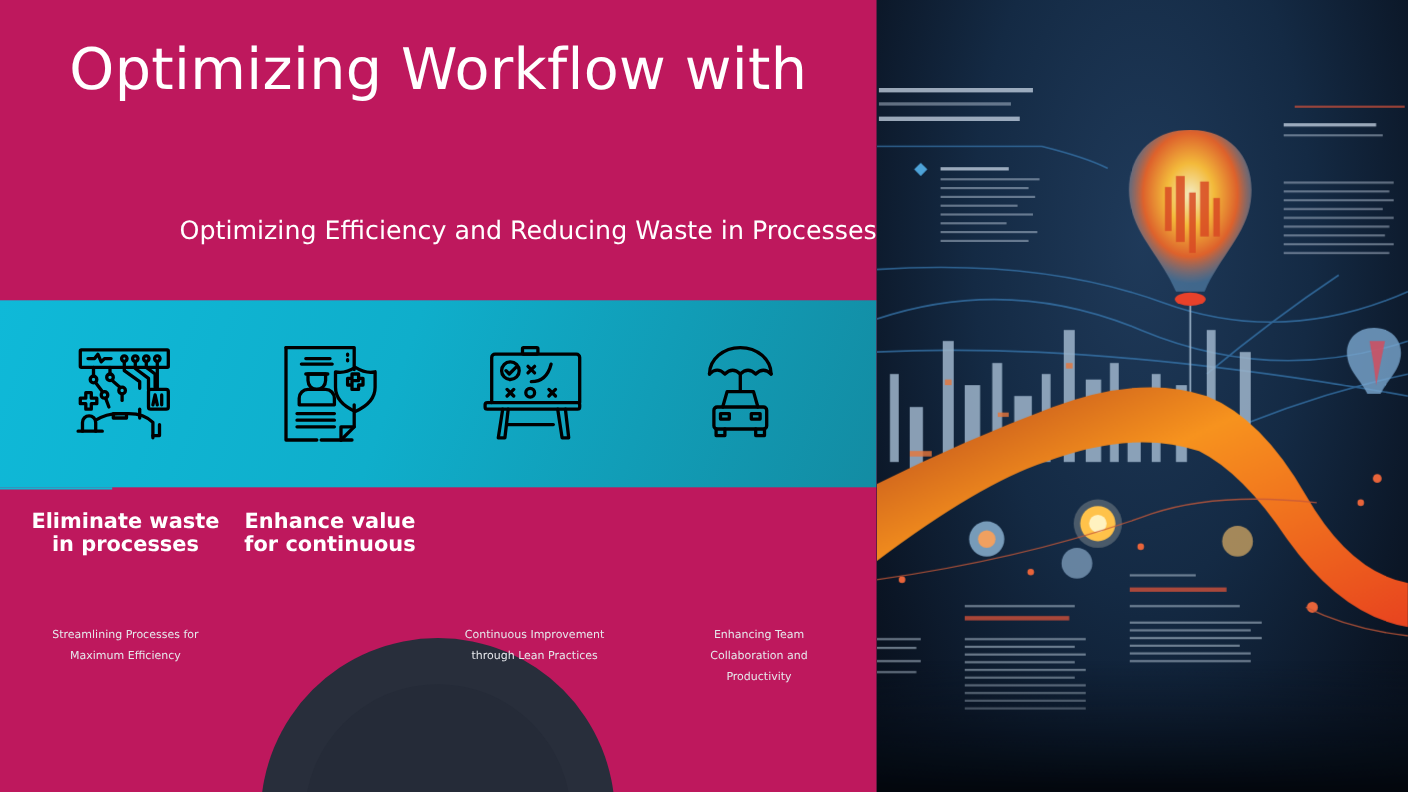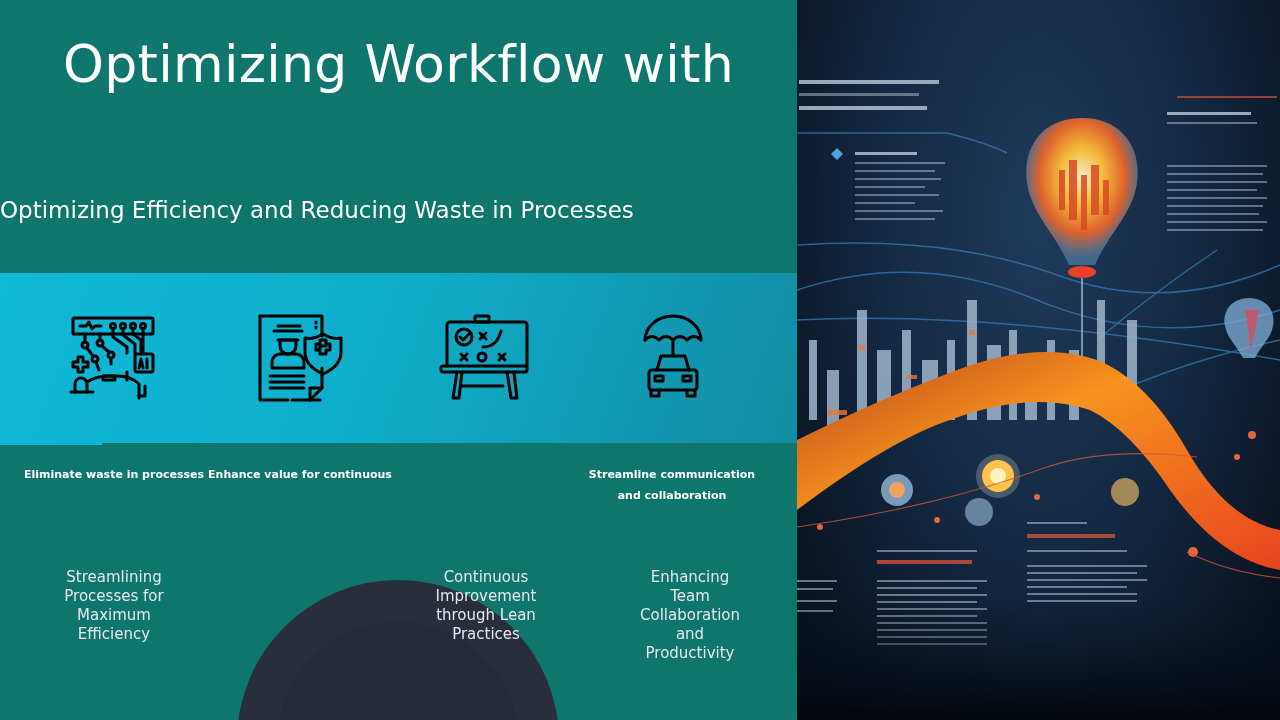--- a/index.html
+++ b/index.html
@@ -1,35 +1,35 @@
 <!DOCTYPE html>
 <html><head>
 <meta charset="utf-8">
 <style>
   * { box-sizing: border-box; margin: 0; padding: 0; }
   html, body { width: 1280px; height: 720px; overflow: hidden; background: #252b38; }
   body { font-family: "DejaVu Sans", sans-serif; color: #ffffff; position: relative; }
 
-  .left-panel { position: absolute; left: 0; top: 0; width: 797px; height: 720px; background: #0f766e; overflow: hidden; }
+  .left-panel { position: absolute; left: 0; top: 0; width: 797px; height: 720px; background: #be185d; overflow: hidden; }
 
   .ring-outer { position: absolute; left: 237px; top: 580px; width: 322px; height: 322px; border-radius: 50%; background: #282e3b; }
   .ring-inner { position: absolute; left: 277px; top: 622px; width: 242px; height: 242px; border-radius: 50%; background: #252b38; }
 
   .title { position: absolute; left: 0; top: 35px; width: 797px; text-align: center; font-size: 52px; line-height: 58px; font-weight: normal; color: #ffffff; letter-spacing: 0.3px; }
-  .subtitle { position: absolute; left: 0; top: 195px; width: 797px; text-align: left; font-size: 23px; line-height: 30px; color: #ffffff; }
+  .subtitle { position: absolute; left: 0; top: 195px; width: 797px; text-align: right; font-size: 23px; line-height: 30px; color: #ffffff; }
 
   .band { position: absolute; left: 0; top: 273px; width: 797px; height: 170px; background: linear-gradient(110deg, #0fb9d8 0%, #0faecb 45%, #138ca3 100%); }
   .band-notch { position: absolute; left: 0; top: 443px; width: 102px; height: 2px; background: #0fb5d4; }
 
   .icon { position: absolute; top: 310px; width: 100px; height: 100px; }
   .icon svg { width: 100%; height: 100%; }
 
   .col { position: absolute; width: 186px; text-align: center; }
-  .col-heading { top: 464px; font-size: 11px; line-height: 21px; font-weight: bold; color: #ffffff; }
-  .col-desc { top: 568px; font-size: 15px; line-height: 19px; color: #e6e8ec; }
+  .col-heading { top: 464px; font-size: 19px; line-height: 21px; font-weight: bold; color: #ffffff; }
+  .col-desc { top: 568px; font-size: 10px; line-height: 19px; color: #e6e8ec; }
 
   .hero-image { position: absolute; left: 797px; top: 0; width: 483px; height: 720px; overflow: hidden;
     background: radial-gradient(ellipse at 50% 30%, #1f3a5a 0%, #142a44 45%, #0b1626 80%, #070d17 100%); }
 </style>
 </head>
 <body>
 
 <div class="left-panel">
   <div class="ring-outer"></div>
   <div class="ring-inner"></div>
@@ -117,21 +117,20 @@
       <path d="M34 60 l4 -14 h24 l4 14"></path>
       <rect x="26" y="60" width="48" height="20" rx="3"></rect>
       <rect x="32" y="66" width="8" height="5"></rect>
       <rect x="60" y="66" width="8" height="5"></rect>
       <path d="M28 80 v6 h8 v-6 M64 80 v6 h8 v-6"></path>
     </svg>
   </div>
 
   <div class="col col-heading" style="left:21px">Eliminate waste in processes</div>
   <div class="col col-heading" style="left:207px">Enhance value for continuous</div>
-  <div class="col col-heading" style="left:579px">Streamline communication and collaboration</div>
 
   <div class="col col-desc" style="left:21px;width:186px;padding:0 18px">Streamlining Processes for Maximum Efficiency</div>
   <div class="col col-desc" style="left:393px;width:186px;padding:0 16px">Continuous Improvement through Lean Practices</div>
   <div class="col col-desc" style="left:597px;width:186px;padding:0 36px">Enhancing Team Collaboration and Productivity</div>
 </div>
 
 <div class="hero-image" title="infographic-lightbulb-city-ribbon">
   <svg width="483" height="720" viewBox="0 0 483 720">
     <defs>
       <radialGradient id="bulbGlow" cx="50%" cy="40%" r="55%">

